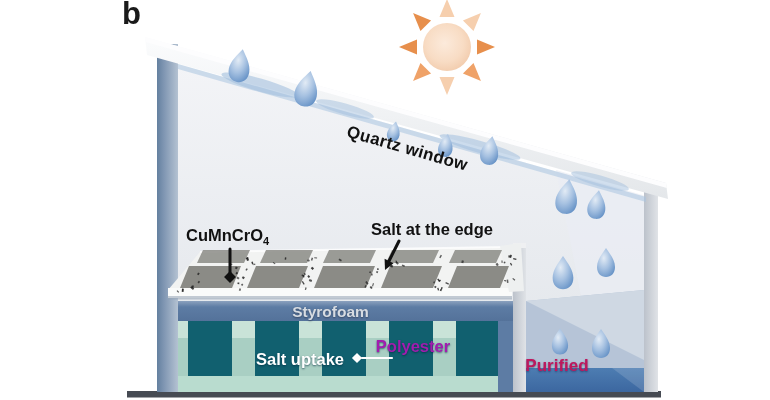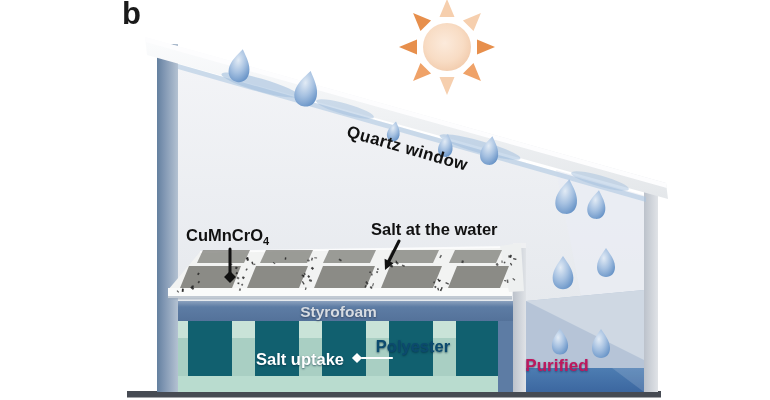--- a/index.html
+++ b/index.html
@@ -7,26 +7,26 @@
          font-family:"Liberation Sans",sans-serif;}
   #scene{position:absolute;left:0;top:0;}
   .lbl{position:absolute;font-weight:700;color:#111;white-space:nowrap;
        font-family:"Liberation Sans",sans-serif;}
   #panel-label{left:122px;top:-4px;font-size:31px;font-weight:600;color:#1a1a1a;}
   #quartz-label{left:350px;top:122px;font-size:17px;letter-spacing:.3px;
        transform:rotate(16deg);transform-origin:0 0;}
   #absorber-label{left:186px;top:226px;font-size:16.5px;}
   #absorber-label sub{font-size:11px;}
   #salt-label{left:371px;top:220px;font-size:16.5px;}
-  #styrofoam-label{left:168px;top:303px;width:341px;text-align:center;font-size:15.5px;
+  #styrofoam-label{left:160px;top:303px;width:341px;text-align:center;font-size:15.5px;
        color:#d7dce2;text-shadow:0 1px 2px rgba(30,40,60,.6);}
   #uptake-label{left:256px;top:350px;font-size:16.5px;color:#fff;
        text-shadow:0 1px 2px rgba(0,40,60,.65);}
   #polyester-label{left:372px;top:338px;width:82px;text-align:center;font-size:16.5px;
-       line-height:17px;color:#0c4a6e;text-shadow:0 1px 2px rgba(0,40,60,.65);}
+       line-height:17px;color:#a21caf;text-shadow:0 1px 2px rgba(0,40,60,.65);}
   #purified-label{left:510px;top:355px;width:94px;text-align:center;font-size:17px;
        line-height:21px;color:#be185d;text-shadow:0 1px 2px rgba(20,40,80,.55);}
 </style>
 </head>
 <body>
 
 <div id="stage">
 
   <svg id="scene" width="770" height="400" viewBox="0 0 770 400">
     <defs>
@@ -231,21 +231,21 @@
       <line x1="399" y1="241" x2="389" y2="261" stroke="#111" stroke-width="3"></line>
       <polygon points="385,270 393.5,263.3 384.6,258.7" fill="#111"></polygon>
       <line x1="362" y1="358" x2="392" y2="358" stroke="#ffffff" stroke-width="2.2"></line>
       <rect x="-3.6" y="-3.6" width="7.2" height="7.2" transform="translate(357,358) rotate(45)" fill="#ffffff"></rect>
     </g>
   </svg>
 
   <div class="lbl" id="panel-label">b</div>
   <div class="lbl" id="quartz-label">Quartz window</div>
   <div class="lbl" id="absorber-label"><span>CuMnCrO</span><sub>4</sub></div>
-  <div class="lbl" id="salt-label">Salt at the water</div>
+  <div class="lbl" id="salt-label">Salt at the edge</div>
   <div class="lbl" id="styrofoam-label">Styrofoam</div>
   <div class="lbl" id="uptake-label">Salt uptake</div>
   <div class="lbl" id="polyester-label">
     <div>Polyester</div>
   </div>
   <div class="lbl" id="purified-label">
     <div>Purified</div>
   </div>
 </div>
 

